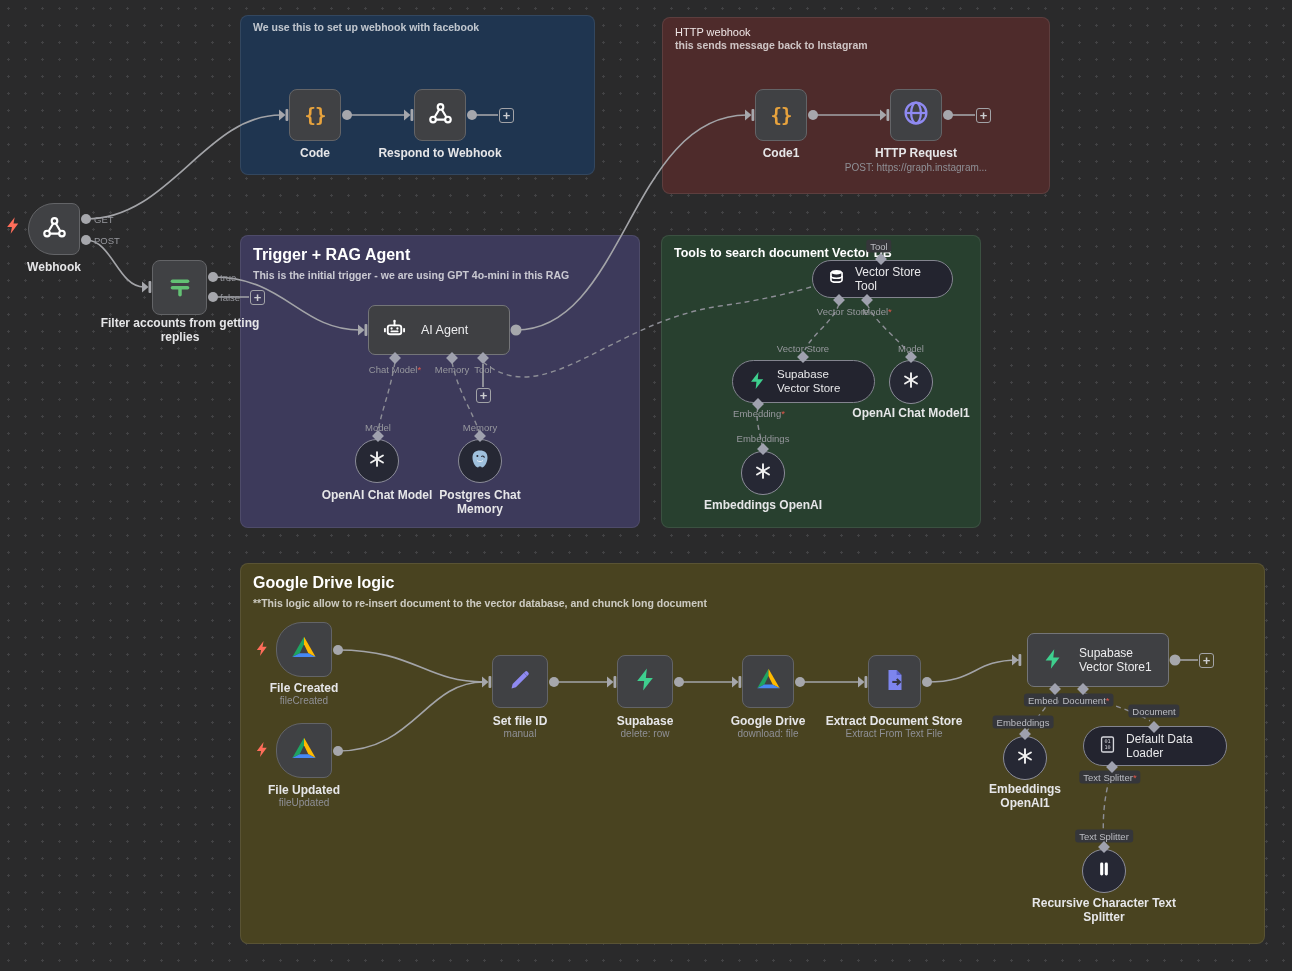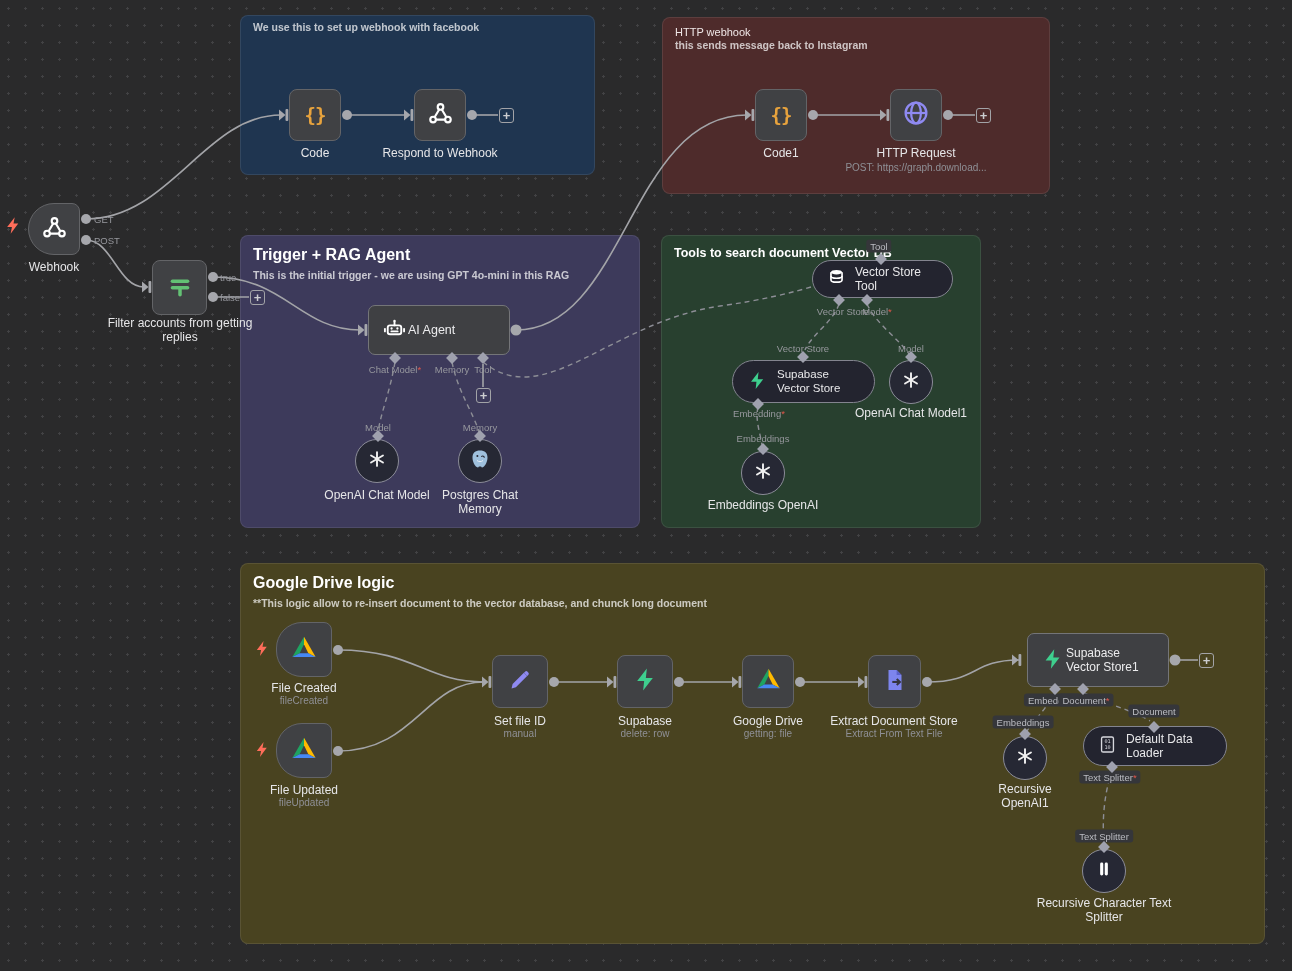--- a/index.html
+++ b/index.html
@@ -15,27 +15,27 @@
   .gtitle.small{font-size:11px;font-weight:normal;color:#efe6e6;margin-top:8px;}
   .gsub{margin:5px 0 0 12px;font-size:10.5px;color:rgba(255,255,255,.72);font-weight:bold;}
   .gsub.tight{margin-top:1px;}
   
   svg.lay{position:absolute;left:0;top:0;z-index:2;pointer-events:none;}
   svg.lay.top{z-index:5;}
   
   .node{position:absolute;box-sizing:border-box;z-index:3;display:flex;align-items:center;justify-content:center;}
   .sq{background:#404144;border:1.4px solid #636467;border-radius:8px;}
   .trig{background:#404144;border:1.4px solid #636467;border-radius:26px 8px 8px 26px;}
-  .wide{background:#3f4043;border:1.4px solid #747578;border-radius:7px;justify-content:flex-start;gap:1px;padding:0 13px;color:#ececee;font-size:12.5px;font-weight:500;}
+  .wide{background:#3f4043;border:1.4px solid #747578;border-radius:7px;justify-content:flex-start;gap:14px;padding:0 13px;color:#ececee;font-size:12.5px;font-weight:500;}
   .pill{background:#23242f;border:1.3px solid #83848f;border-radius:22px;justify-content:flex-start;gap:9px;padding:0 14px;color:#e8e8ea;font-size:12px;font-weight:500;}
   .circ{background:#262834;border:1.3px solid #8b8c98;border-radius:50%;width:44px;height:44px;}
   .two{line-height:1.2;white-space:normal;}
   .braces{font-size:19px;font-weight:bold;color:#e8a33d;letter-spacing:-1px;font-family:"DejaVu Sans Mono",monospace;}
   
-  .nlabel{position:absolute;transform:translateX(-50%);text-align:center;font-size:12px;font-weight:400;color:#e6e6e8;z-index:4;white-space:nowrap;}
+  .nlabel{position:absolute;transform:translateX(-50%);text-align:center;font-size:12px;font-weight:700;color:#e6e6e8;z-index:4;white-space:nowrap;}
   .wrapt{white-space:normal;line-height:1.2;}
   .nsub{position:absolute;transform:translateX(-50%);text-align:center;font-size:10px;color:#8f9096;z-index:4;white-space:nowrap;}
   .plabel{position:absolute;transform:translate(-50%,-50%);font-size:9.5px;color:#97989e;z-index:4;white-space:nowrap;}
   .la{transform:translate(0,-50%);}
   .chip{background:#35363a;border-radius:3px;padding:1px 4px;color:#bbbcc2;}
   .req{color:#e0564a;}
   
   .plus{position:absolute;width:15px;height:15px;border:1.6px solid #a2a3a7;border-radius:3px;color:#cccdd0;
     font-size:13px;line-height:13px;text-align:center;z-index:4;box-sizing:border-box;font-weight:bold;background:transparent;}
   .boltwrap{position:absolute;z-index:4;}
@@ -323,38 +323,38 @@
         </svg>
     </span>
   </div>
 
   <div class="nlabel" style="left:54px;top:260px">Webhook</div>
   <div class="nlabel wrapt" style="left:180px;top:316px;width:170px">Filter accounts from getting replies</div>
   <div class="nlabel" style="left:315px;top:146px">Code</div>
   <div class="nlabel" style="left:440px;top:146px">Respond to Webhook</div>
   <div class="nlabel" style="left:781px;top:146px">Code1</div>
   <div class="nlabel" style="left:916px;top:146px">HTTP Request</div>
-  <div class="nsub" style="left:916px;top:162px">POST: https://graph.download...</div>
+  <div class="nsub" style="left:916px;top:162px">POST: https://graph.instagram...</div>
   <div class="nlabel" style="left:377px;top:488px">OpenAI Chat Model</div>
   <div class="nlabel wrapt" style="left:480px;top:488px;width:112px">Postgres Chat Memory</div>
   <div class="nlabel" style="left:911px;top:406px">OpenAI Chat Model1</div>
   <div class="nlabel" style="left:763px;top:498px">Embeddings OpenAI</div>
   <div class="nlabel" style="left:304px;top:681px">File Created</div>
   <div class="nsub" style="left:304px;top:695px">fileCreated</div>
   <div class="nlabel" style="left:304px;top:783px">File Updated</div>
   <div class="nsub" style="left:304px;top:797px">fileUpdated</div>
   <div class="nlabel" style="left:520px;top:714px">Set file ID</div>
   <div class="nsub" style="left:520px;top:728px">manual</div>
   <div class="nlabel" style="left:645px;top:714px">Supabase</div>
   <div class="nsub" style="left:645px;top:728px">delete: row</div>
   <div class="nlabel" style="left:768px;top:714px">Google Drive</div>
-  <div class="nsub" style="left:768px;top:728px">getting: file</div>
+  <div class="nsub" style="left:768px;top:728px">download: file</div>
   <div class="nlabel" style="left:894px;top:714px">Extract Document Store</div>
   <div class="nsub" style="left:894px;top:728px">Extract From Text File</div>
-  <div class="nlabel wrapt" style="left:1025px;top:782px;width:95px">Recursive OpenAI1</div>
+  <div class="nlabel wrapt" style="left:1025px;top:782px;width:95px">Embeddings OpenAI1</div>
   <div class="nlabel wrapt" style="left:1104px;top:896px;width:160px">Recursive Character Text Splitter</div>
 
   <span class="plabel la" style="left:94px;top:219px">GET</span>
   <span class="plabel la" style="left:94px;top:240px">POST</span>
   <span class="plabel la" style="left:220px;top:277px">true</span>
   <span class="plabel la" style="left:220px;top:297px">false</span>
   <span class="plabel" style="left:395px;top:369px"><span>Chat Model</span><span class="req">*</span></span>
   <span class="plabel" style="left:452px;top:369px">Memory</span>
   <span class="plabel" style="left:483px;top:369px">Tool</span>
   <span class="plabel" style="left:378px;top:427px">Model</span>

